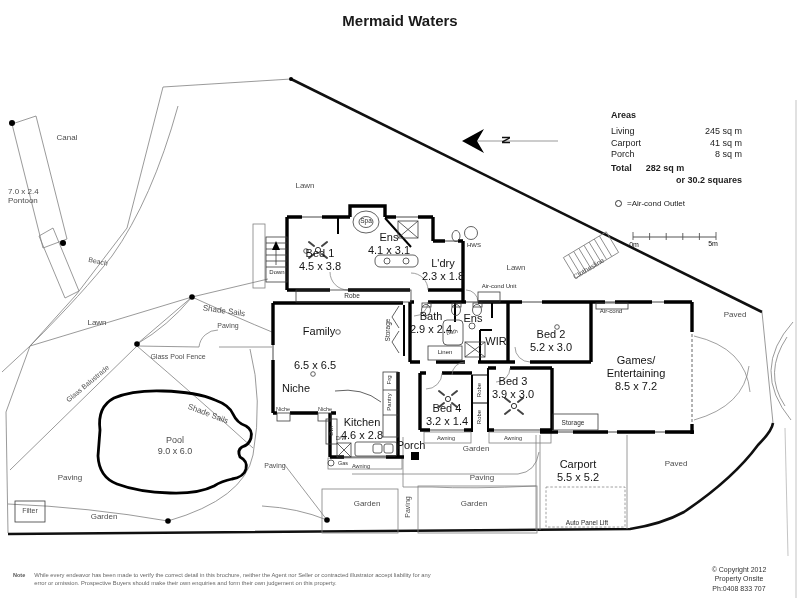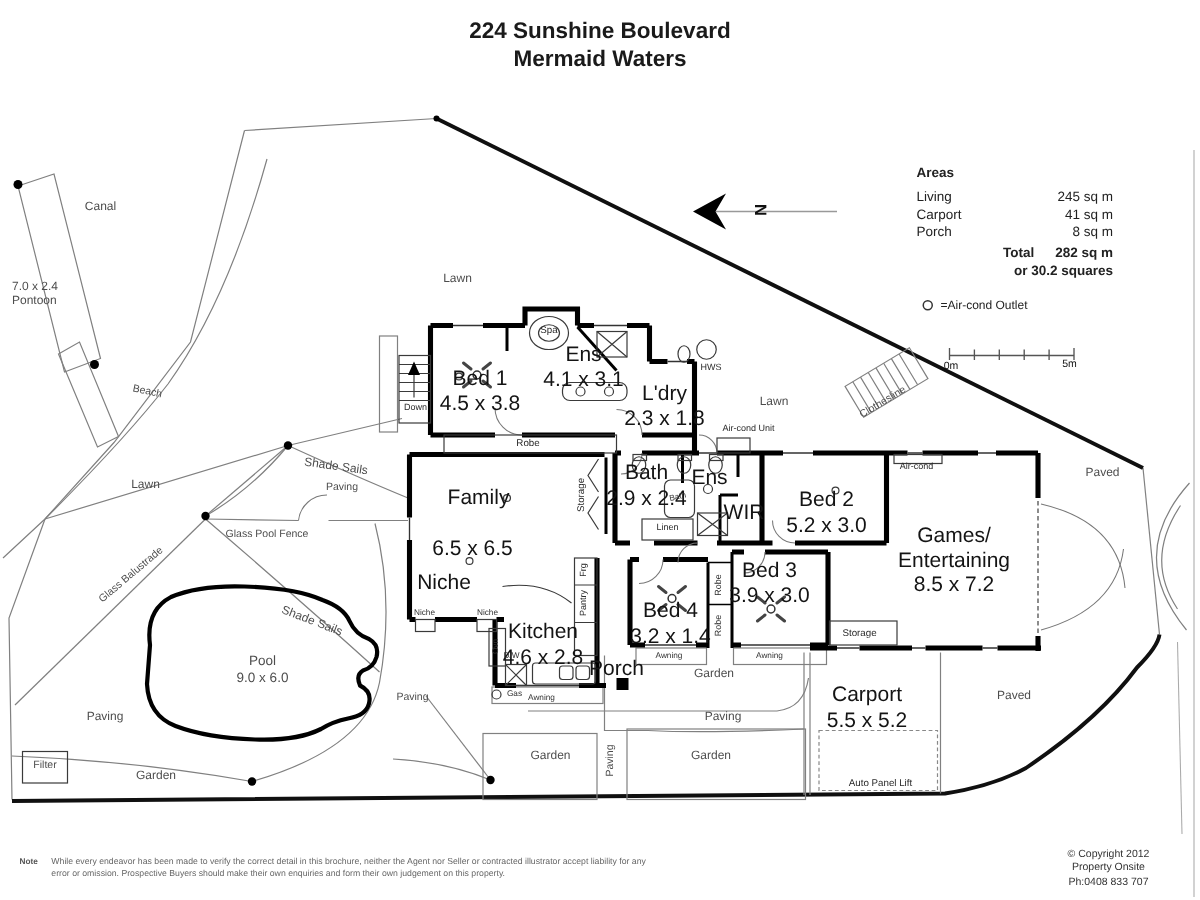--- a/index.html
+++ b/index.html
@@ -4,21 +4,21 @@
 <style>
   html,body{margin:0;padding:0;background:#fff}
   #canvas{position:relative;width:800px;height:600px;background:#fff;overflow:hidden;
           font-family:"Liberation Sans",sans-serif;color:#111}
   #plan-svg{position:absolute;left:0;top:0}
   .ttl{position:absolute;left:0;right:0;top:11px;text-align:center;font-weight:bold;
        font-size:15px;line-height:19px;color:#1a1a1a}
   .lbl{position:absolute;transform:translate(-50%,-50%);white-space:pre-line;
        text-align:center;line-height:1.18}
   .site{font-size:8px;color:#4d4d4d}
-  .room{font-size:14px;color:#141414}
+  .room{font-size:11px;color:#141414}
   .sm{font-size:6.5px;color:#2a2a2a}
   .xs{font-size:5.5px;color:#333}
   .laln{transform:translate(0,-50%);text-align:left}
   
   .tn{stroke:#808080;stroke-width:.8;fill:none}
   .tn2{stroke:#aaa;stroke-width:.7;fill:none}
   .wl{stroke:#000;stroke-width:3.4;fill:none}
   .w2{stroke:#000;stroke-width:2;fill:none}
   .w1{stroke:#000;stroke-width:1;fill:none}
   .fx{stroke:#3a3a3a;stroke-width:.8;fill:none}
@@ -27,38 +27,37 @@
   .wn{stroke:#333;stroke-width:.9;fill:none}
   .dt{fill:#000;stroke:none}
   .ds{stroke:#555;stroke-width:.9;fill:none;stroke-dasharray:3,2}
   .dsh{stroke:#888;stroke-width:.8;fill:none;stroke-dasharray:2.5,1.8}
   .ar{stroke:#777;stroke-width:.7;fill:none}
   .fanb{stroke:#444;stroke-width:2;stroke-linecap:round}
   
   #legend{position:absolute;left:611px;top:110px;width:131px;font-size:9px;color:#222}
   #legend .hd{font-weight:bold;margin-bottom:6px}
   #legend .rw{display:flex;justify-content:space-between;line-height:11.5px}
-  #legend .tot{display:flex;justify-content:flex-end;gap:14px;font-weight:bold;line-height:11.5px;margin-top:2px}
+  #legend .tot{display:flex;gap:14px;font-weight:bold;line-height:11.5px;margin-top:2px}
   #legend .alt{text-align:right;font-weight:bold;line-height:12px}
   #outletnote{position:absolute;left:615px;top:199px;display:flex;align-items:center;gap:5px;
       font-size:8px;color:#222}
   #outletnote .oc{width:5px;height:5px;border:1px solid #333;border-radius:50%;display:inline-block}
   #notewrap{position:absolute;left:13px;top:571px;display:flex;gap:9px;color:#555}
   #notewrap .nl{font-size:5.5px;font-weight:bold;padding-top:1px}
   #notewrap .nt{font-size:5.8px;line-height:1.45;width:404px;color:#666}
   #copyright{position:absolute;left:699px;top:565px;width:80px;text-align:center;
       font-size:7px;line-height:1.35;color:#333;white-space:pre-line}
 </style>
 </head>
 <body>
 
 <div id="canvas">
 
   <div class="ttl">
-    <div>224 Sunshine Boulevard</div>
     <div>Mermaid Waters</div>
   </div>
 
   <svg id="plan-svg" width="800" height="600" viewBox="0 0 800 600">
 
     <g>
       <path class="tn" d="M163,87 L291,79"></path>
       <path class="tn" d="M163,87 L127,228 L76,295 L30,346 L2,372"></path>
       <path class="tn" d="M178,106 Q152,200 112,256 Q84,292 30,346"></path>
       <path class="tn" d="M30,346 L6,412 L8,533"></path>

